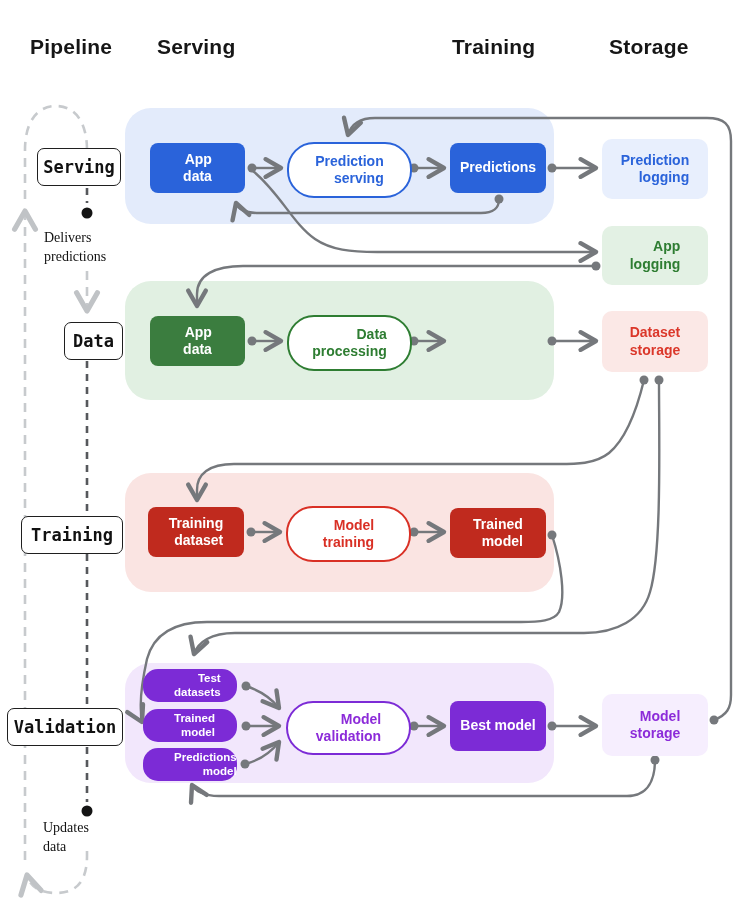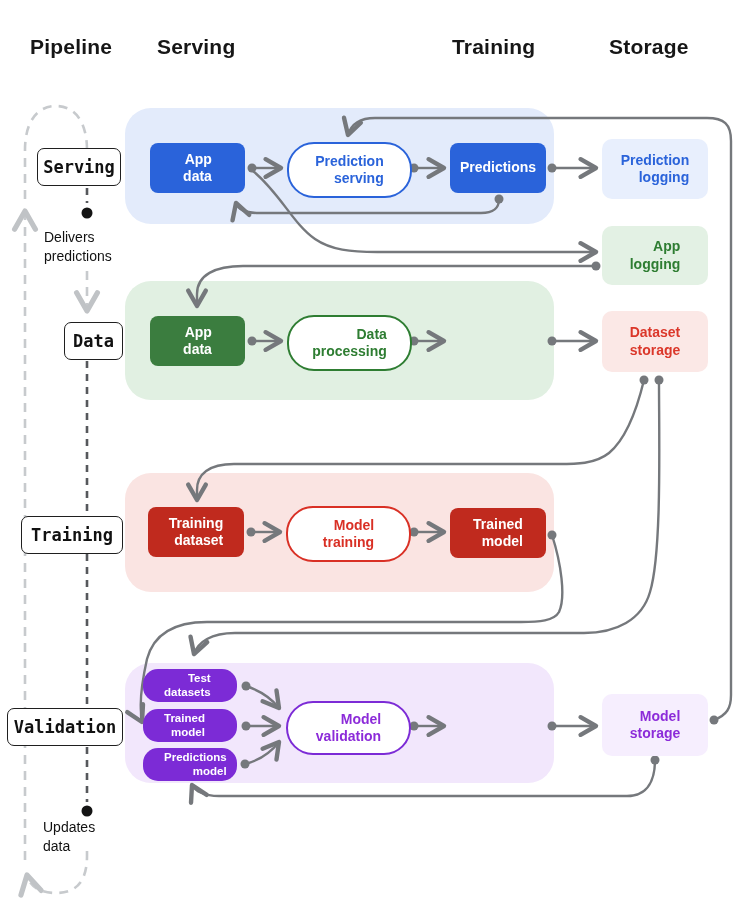--- a/index.html
+++ b/index.html
@@ -8,37 +8,37 @@
   .hdr{position:absolute;font-weight:bold;font-size:21px;color:#161616;letter-spacing:.2px;}
   .band{position:absolute;border-radius:26px;z-index:1;}
   svg.wires{position:absolute;left:0;top:0;z-index:2;}
   .node{position:absolute;z-index:3;display:flex;align-items:center;justify-content:center;
         font-weight:bold;font-size:14px;line-height:1.25;border-radius:8px;}
   .txt{white-space:pre-line;text-align:right;}
   .solid{color:#ffffff;}
   .pill{background:#ffffff;border-radius:27px;}
   .store{border-radius:10px;}
   .small{border-radius:15px;font-size:11.5px;line-height:1.2;justify-content:flex-start;}
-  .small .txt{padding-left:21px;}
+  .small .txt{padding-left:31px;}
   .blue-solid{background:#2a63da;}
   .blue-pill{border:2.4px solid #2a63da;color:#2a63da;}
   .blue-store{background:#e8effd;color:#2a63da;}
   .green-solid{background:#3b7d3f;}
   .green-pill{border:2.4px solid #2e7d32;color:#2e7d32;}
   .green-store{background:#e3f1e4;color:#2e7d32;}
   .red-solid{background:#c02a1e;}
   .red-pill{border:2.4px solid #d93025;color:#d93025;}
   .red-store{background:#fbe8e6;color:#db372a;}
   .purple-solid{background:#7c2bd6;}
   .purple-pill{border:2.4px solid #7c2bd6;color:#8c2bd9;}
   .purple-store{background:#f6eefe;color:#8c2bd9;}
   .stage{position:absolute;z-index:4;background:#ffffff;border:1.7px solid #1f1f1f;border-radius:7px;
          display:flex;align-items:center;justify-content:center;color:#111;
          font-family:"DejaVu Sans Mono","Liberation Mono",monospace;font-weight:bold;font-size:17px;}
-  .anno{position:absolute;z-index:4;color:#111;font-family:Liberation Sans, sans-serif;
+  .anno{position:absolute;z-index:4;color:#111;font-family:Liberation Serif, serif;
         font-size:14px;line-height:19px;white-space:pre-line;}
 </style>
 </head>
 <body>
 
 <div class="canvas">
 
   <div class="hdr" style="left:30px;top:35px;">Pipeline</div>
   <div class="hdr" style="left:157px;top:35px;">Serving</div>
   <div class="hdr" style="left:452px;top:35px;">Training</div>
@@ -196,18 +196,21 @@
 model</span>
     </div>
   <div class="node solid small purple-solid" style="left:143px;top:748px;width:94px;height:33px;">
       <span class="txt">Predictions
 model</span>
     </div>
   <div class="node pill purple-pill" style="left:286px;top:701px;width:121px;height:50px;">
       <span class="txt">Model
 validation</span>
     </div>
+  <div class="node solid purple-solid" style="left:450px;top:701px;width:96px;height:50px;">
+      <span class="txt">Best model</span>
+    </div>
   <div class="node store purple-store" style="left:602px;top:694px;width:106px;height:62px;">
       <span class="txt">Model
 storage</span>
     </div>
 
 </div>
 
 </body></html>

